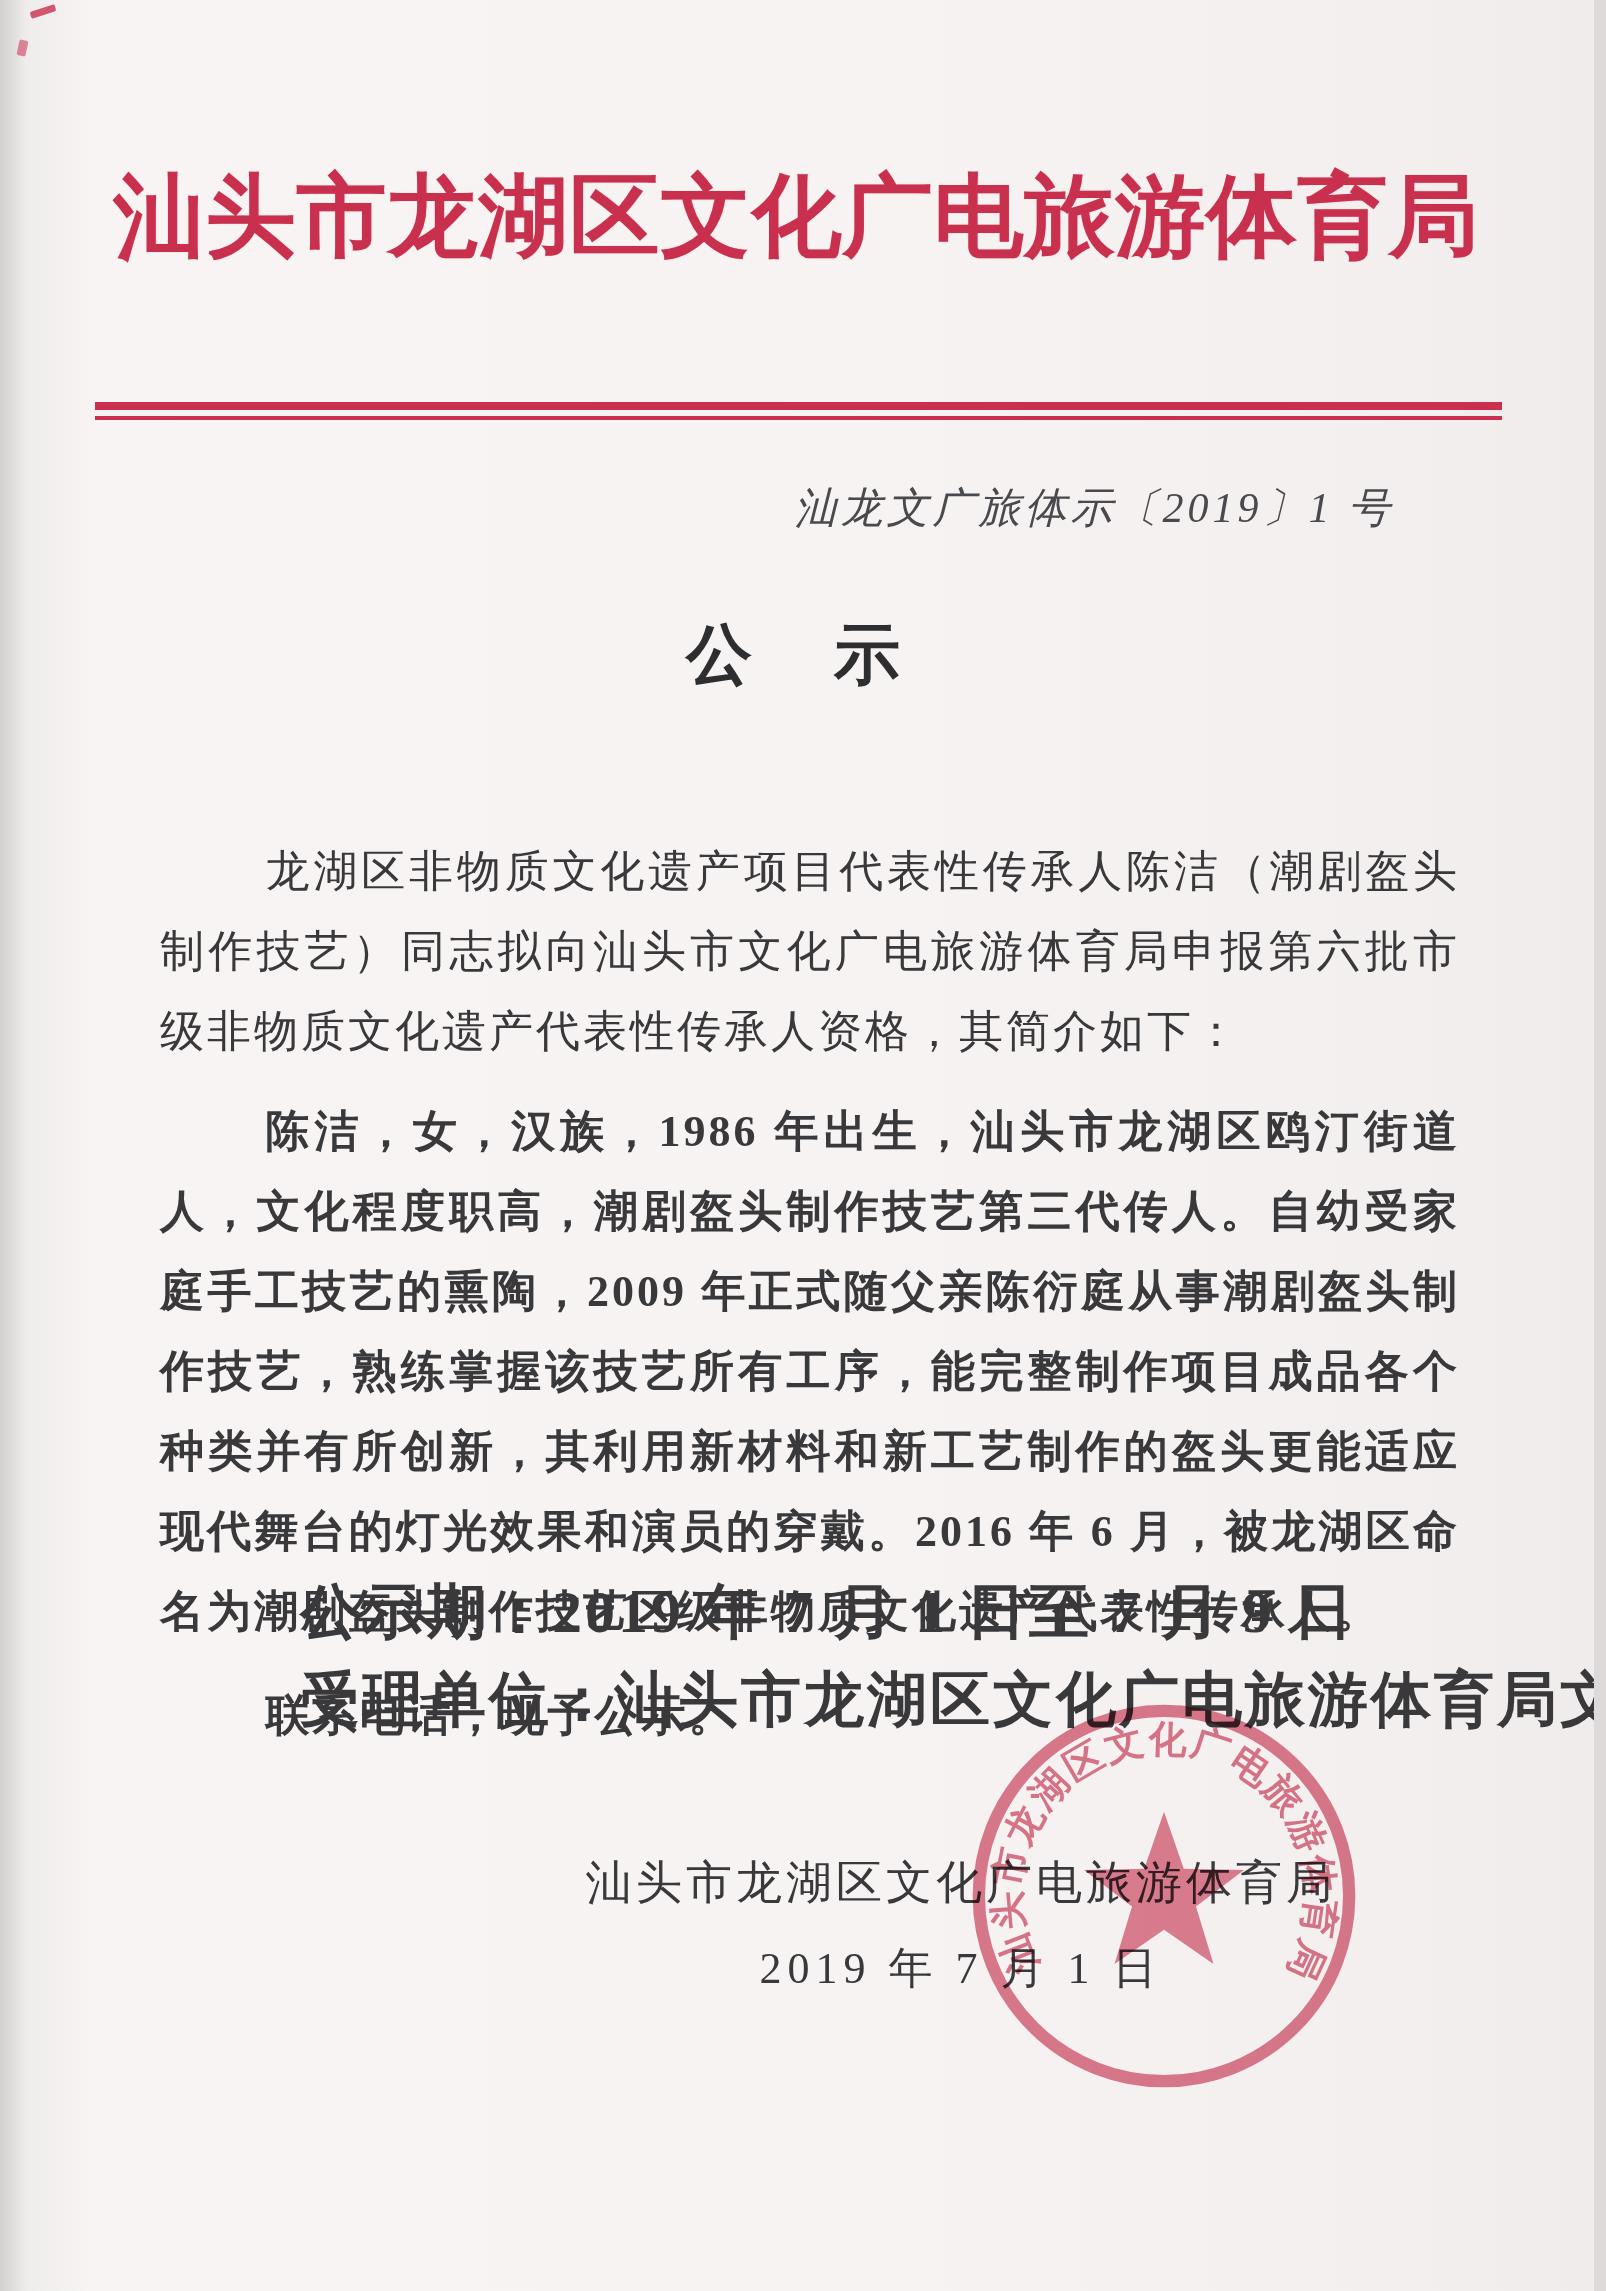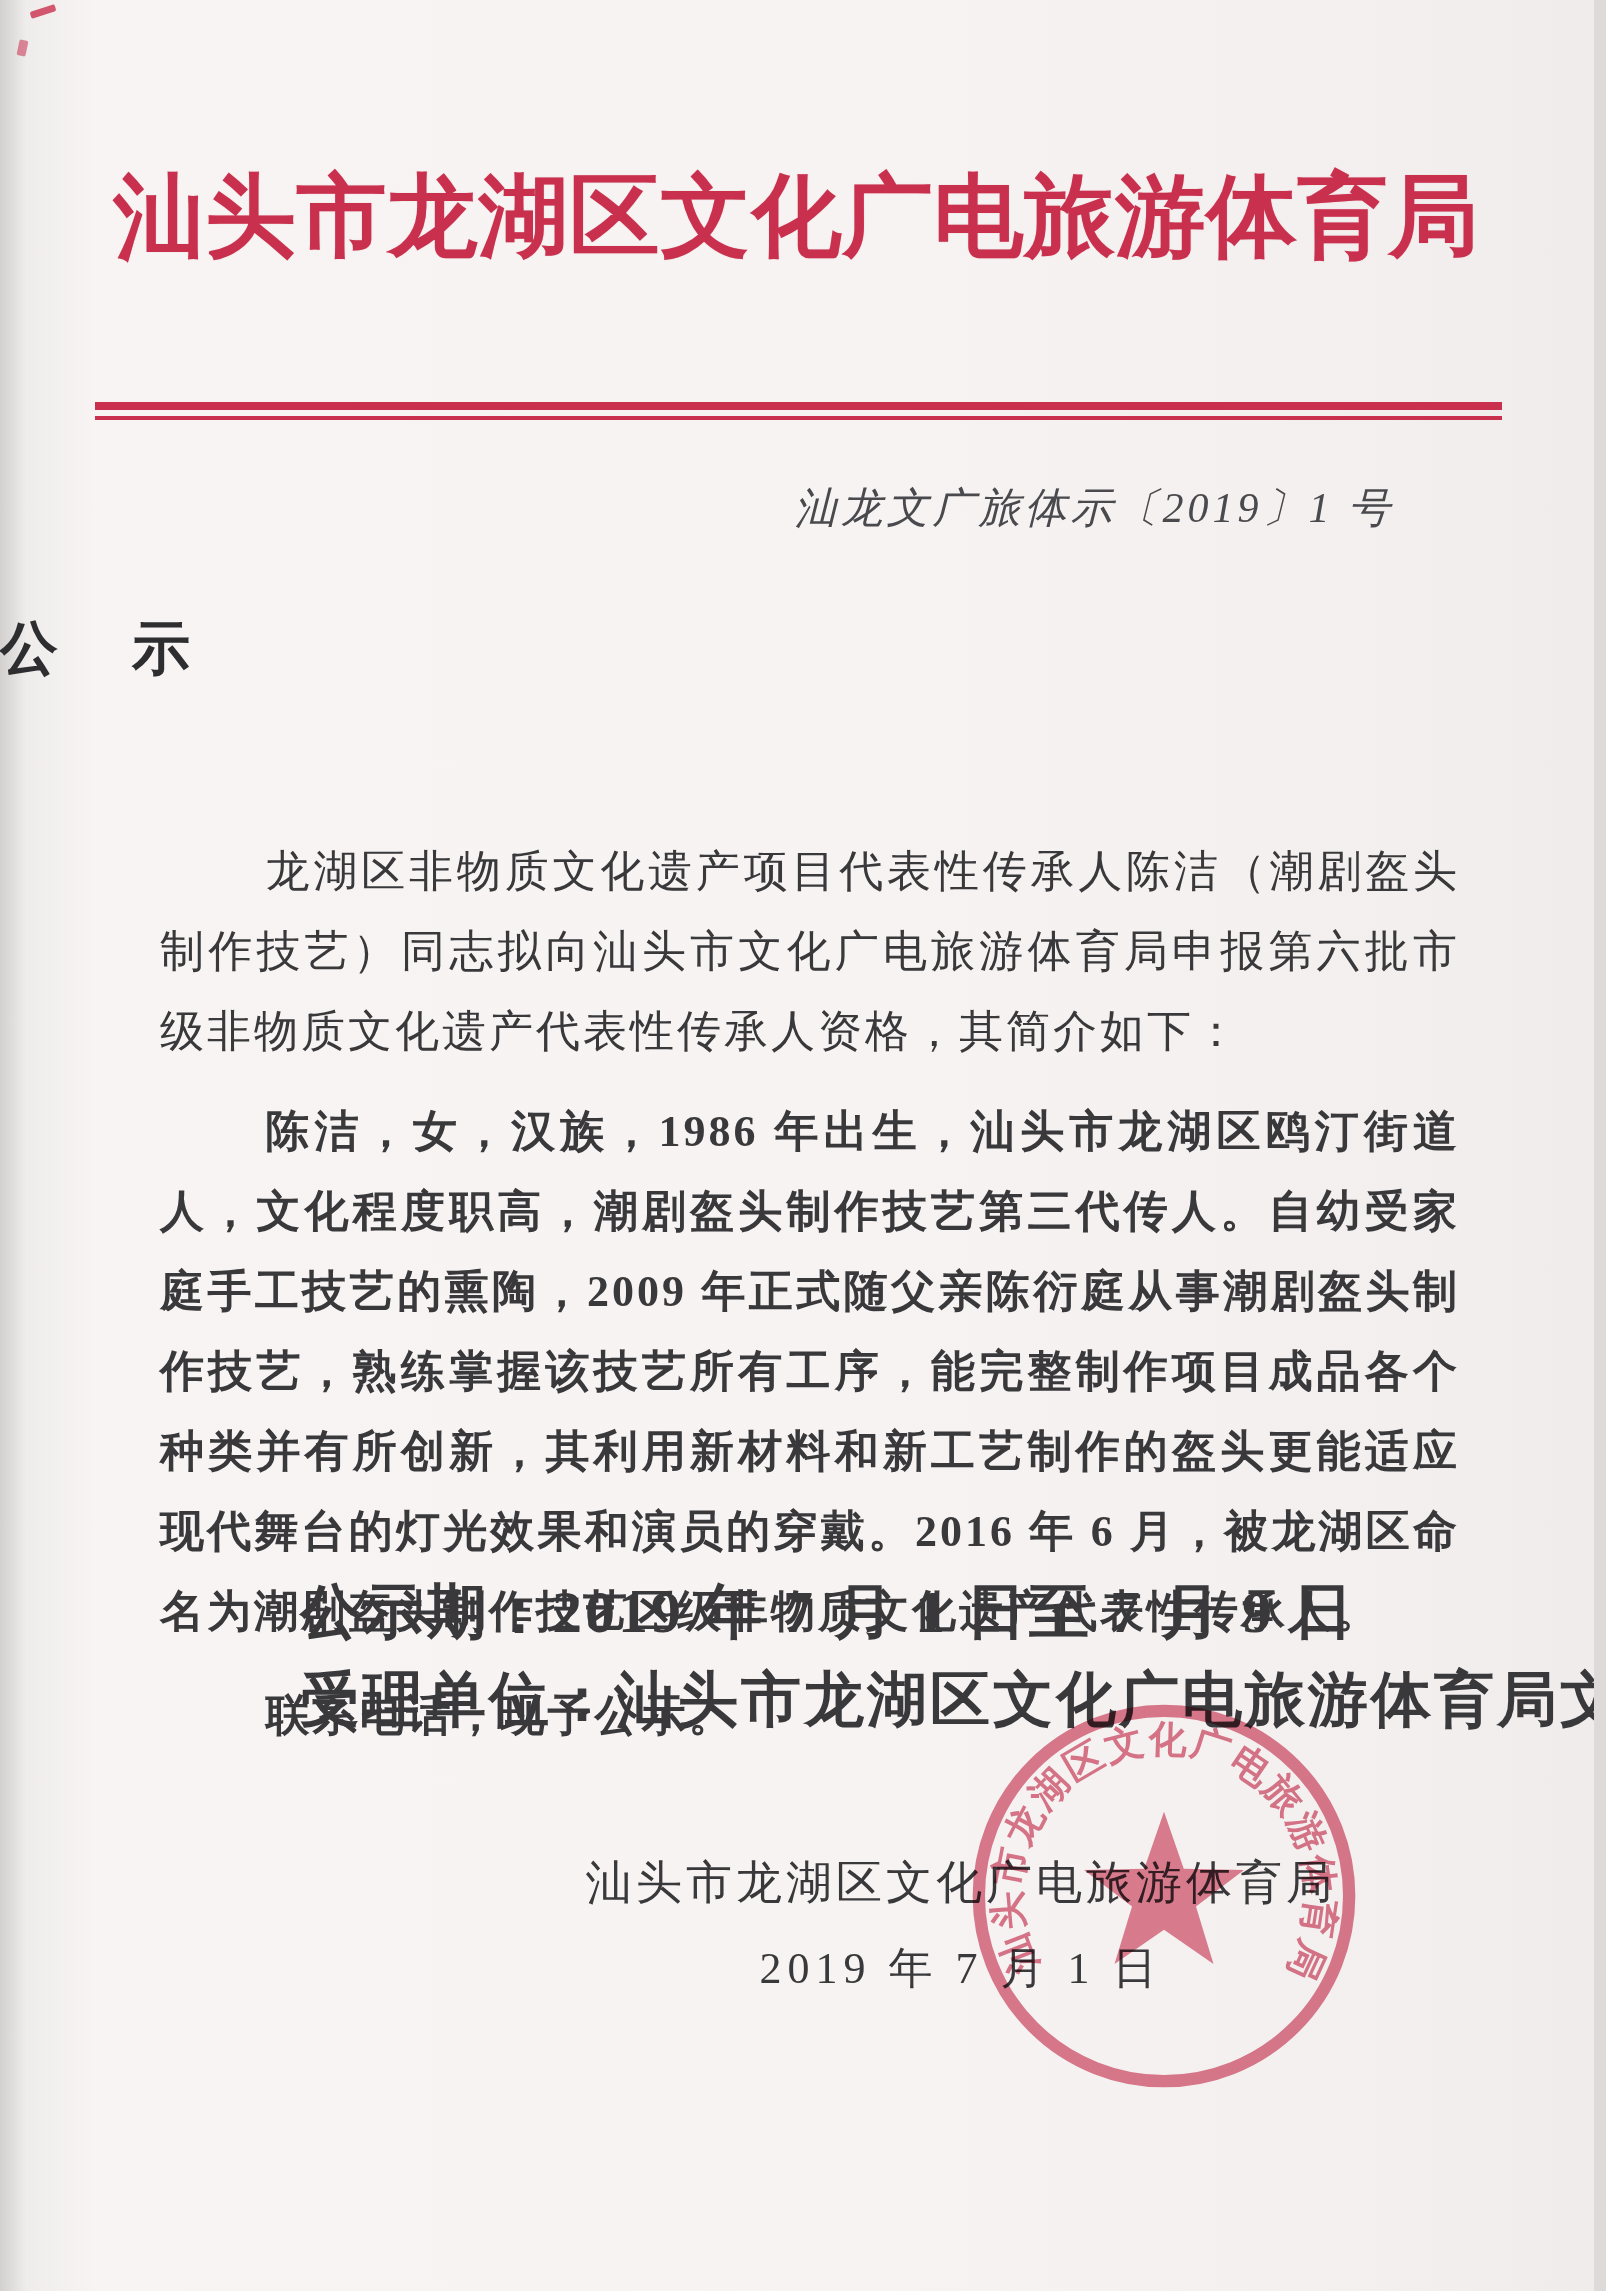--- a/index.html
+++ b/index.html
@@ -36,21 +36,22 @@
   .red-rule .thin{height:4px;background:#c9304e;margin-top:6px;}
 
   .doc-number{
     position:absolute;top:480px;right:200px;
     font-size:42px;letter-spacing:4px;color:#4a4a4e;
     white-space:nowrap;
     font-style:italic;
   }
   .notice-title{
     position:absolute;top:610px;left:0;right:0;
-    font-size:58px;font-weight:700;color:#2e2e31;
+    text-align:center;
+    font-size:66px;font-weight:700;color:#2e2e31;
     letter-spacing:8px;
   }
 
   .body-text{
     position:absolute;top:832px;left:160px;width:1300px;
     font-size:44px;line-height:80px;letter-spacing:3px;
     text-align:justify;color:#39383b;
   }
   .body-text p{margin:0;text-indent:2.4em;}
   .body-text p + p{margin-top:20px;font-weight:bold;}

